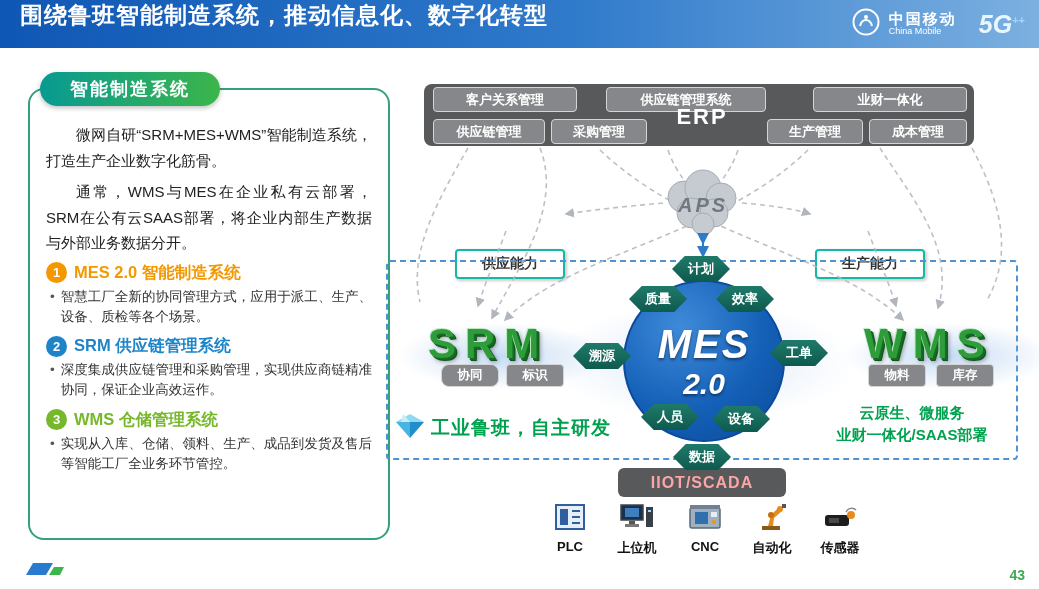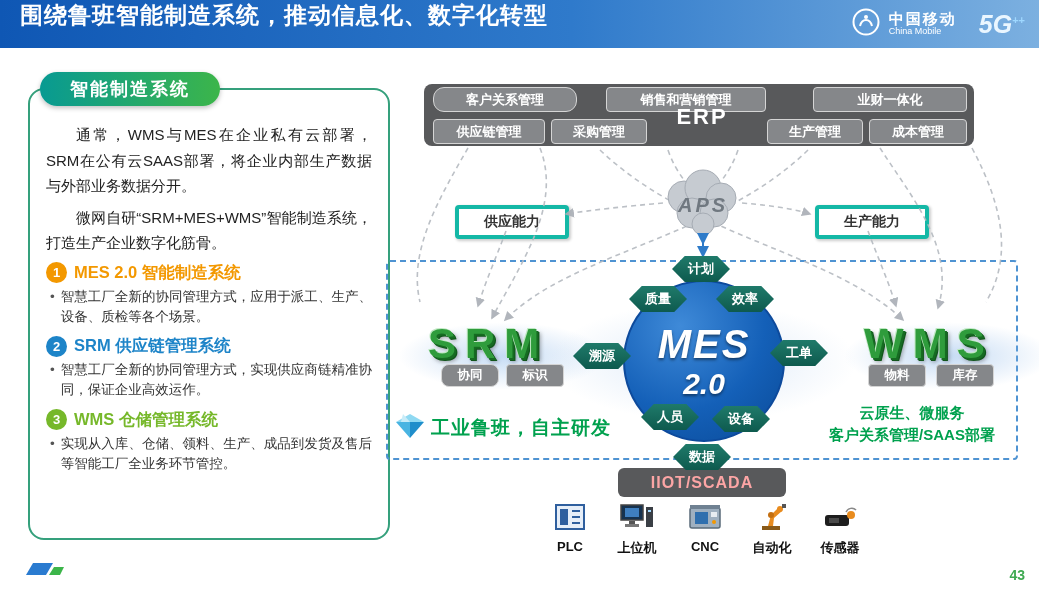--- a/index.html
+++ b/index.html
@@ -34,23 +34,23 @@
     display:flex;align-items:center;justify-content:center;flex:0 0 21px;}
   .item-title{font-size:16.5px;font-weight:bold;}
   .item1 .num{background:#f39800}.item1 .item-title{color:#f39800}
   .item2 .num{background:#1d84c8}.item2 .item-title{color:#1d84c8}
   .item3 .num{background:#76b82a}.item3 .item-title{color:#76b82a}
   .item-desc{display:flex;gap:6px;font-size:13.5px;color:#333;line-height:1.5;
     margin:0 0 8px 4px;text-align:justify;}
   .item-desc::before{content:"•";color:#555;flex:0 0 auto;}
   .mod{position:absolute;height:23px;background:#85878a;border:1px solid #d5d5d5;border-radius:4px;
     color:#fff;font-size:13px;font-weight:bold;display:flex;align-items:center;justify-content:center;}
-  .cap{position:absolute;height:26px;background:#fff;border:4px solid #14b8a6;border-radius:4px;
+  .cap{position:absolute;height:26px;background:#fff;border:2px solid #14b8a6;border-radius:4px;
     color:#333;font-size:14px;font-weight:bold;display:flex;align-items:center;justify-content:center;
-    box-shadow:1.5px 1.5px 3px rgba(0,0,0,.2);}
+    box-shadow:1.5px 1.5px 3px rgba(0,0,0,.2);margin-top:44px;}
   .erp-bar{position:absolute;left:424px;top:84px;width:550px;height:62px;background:#58595b;border-radius:8px;}
   .erp-label{position:absolute;left:650px;top:92px;width:104px;height:50px;display:flex;align-items:center;
     justify-content:center;color:#fff;font-size:22px;font-weight:bold;letter-spacing:2px;}
   .dash-box{position:absolute;left:386px;top:260px;width:628px;height:196px;
     border:2px dashed #4f93d2;border-radius:4px;}
   .glow{position:absolute;pointer-events:none;}
   .mes-circle{position:absolute;left:623px;top:280px;width:158px;height:158px;border-radius:50%;
     background:radial-gradient(circle at 35% 28%,#3f8ad8,#1460b8 55%,#0a4a97);
     border:2px solid #0d4a9c;display:flex;flex-direction:column;align-items:center;justify-content:center;
     color:#fff;font-style:italic;font-weight:900;z-index:2;}
@@ -129,51 +129,51 @@
       <circle cx="692" cy="213" r="15" fill="#c6cbd1" stroke="#a6acb4"></circle>
       <circle cx="714" cy="213" r="14" fill="#c6cbd1" stroke="#a6acb4"></circle>
       <circle cx="703" cy="224" r="11" fill="#c6cbd1" stroke="#a6acb4"></circle>
     </g>
     <text x="703" y="212" text-anchor="middle" style="font:italic 700 20px 'Liberation Sans',sans-serif;fill:#707880;letter-spacing:3px">APS</text>
     <path d="M703,241 L703,254" stroke="#2e7bc9" stroke-width="2" fill="none" marker-start="url(#mblue)" marker-end="url(#mblue)"></path>
   </svg>
 
   <div class="panel-badge">智能制造系统</div>
   <section class="left-panel">
+    <p>微网自研“SRM+MES+WMS”智能制造系统，打造生产企业数字化筋骨。</p>
     <p>通常，WMS与MES在企业私有云部署，SRM在公有云SAAS部署，将企业内部生产数据与外部业务数据分开。</p>
-    <p>微网自研“SRM+MES+WMS”智能制造系统，打造生产企业数字化筋骨。</p>
 
     <div class="item item1">
       <div class="item-head">
         <span class="num">1</span>
         <span class="item-title">MES 2.0 智能制造系统</span>
       </div>
       <div class="item-desc">智慧工厂全新的协同管理方式，应用于派工、生产、设备、质检等各个场景。</div>
     </div>
 
     <div class="item item2">
       <div class="item-head">
         <span class="num">2</span>
         <span class="item-title">SRM 供应链管理系统</span>
       </div>
-      <div class="item-desc">智慧工厂全新的协同管理方式，实现供应商链精准协同，保证企业高效运作。</div>
+      <div class="item-desc">深度集成供应链管理和采购管理，实现供应商链精准协同，保证企业高效运作。</div>
     </div>
 
     <div class="item item3">
       <div class="item-head">
         <span class="num">3</span>
         <span class="item-title">WMS 仓储管理系统</span>
       </div>
       <div class="item-desc">实现从入库、仓储、领料、生产、成品到发货及售后等智能工厂全业务环节管控。</div>
     </div>
   </section>
 
   <div class="erp-bar"></div>
-  <div class="mod" style="left:433px;top:87px;width:142px;border-radius:11px;">客户关系管理</div>
-  <div class="mod" style="left:606px;top:87px;width:158px;">销售和营销管理</div>
+  <div class="mod" style="left:433px;top:87px;width:142px;">客户关系管理</div>
+  <div class="mod" style="left:606px;top:87px;width:158px;">供应链管理系统</div>
   <div class="mod" style="left:813px;top:87px;width:152px;">业财一体化</div>
   <div class="mod" style="left:433px;top:119px;width:110px;">供应链管理</div>
   <div class="mod" style="left:551px;top:119px;width:94px;">采购管理</div>
   <div class="erp-label">ERP</div>
   <div class="mod" style="left:767px;top:119px;width:94px;">生产管理</div>
   <div class="mod" style="left:869px;top:119px;width:96px;">成本管理</div>
 
   <div class="cap" style="left:455px;top:205px;width:106px;">供应能力</div>
   <div class="cap" style="left:815px;top:205px;width:106px;">生产能力</div>
 
@@ -212,21 +212,21 @@
         <polygon points="0,8 14,8 14,24" fill="#49b4e2"></polygon>
         <polygon points="28,8 14,8 14,24" fill="#1f8ecb"></polygon>
         <polygon points="7,0 14,8 5,8" fill="#c9ecf8"></polygon>
       </svg>
     </span>
     <span class="luban-text">工业鲁班，自主研发</span>
   </div>
 
   <div class="cloud-note">
     <div>云原生、微服务</div>
-    <div>客户关系管理/SAAS部署</div>
+    <div>业财一体化/SAAS部署</div>
   </div>
 
   <div class="iiot">IIOT/SCADA</div>
 
   <div class="dev" style="left:535px;">
     <span>
       <svg width="36" height="30" viewBox="0 0 36 30">
         <rect x="4" y="3" width="28" height="24" fill="#e6eef8" stroke="#2f5f9e" stroke-width="2"></rect>
         <rect x="8" y="7" width="8" height="16" fill="#2f5f9e"></rect>
         <line x1="20" y1="9" x2="28" y2="9" stroke="#2f5f9e" stroke-width="2"></line>

